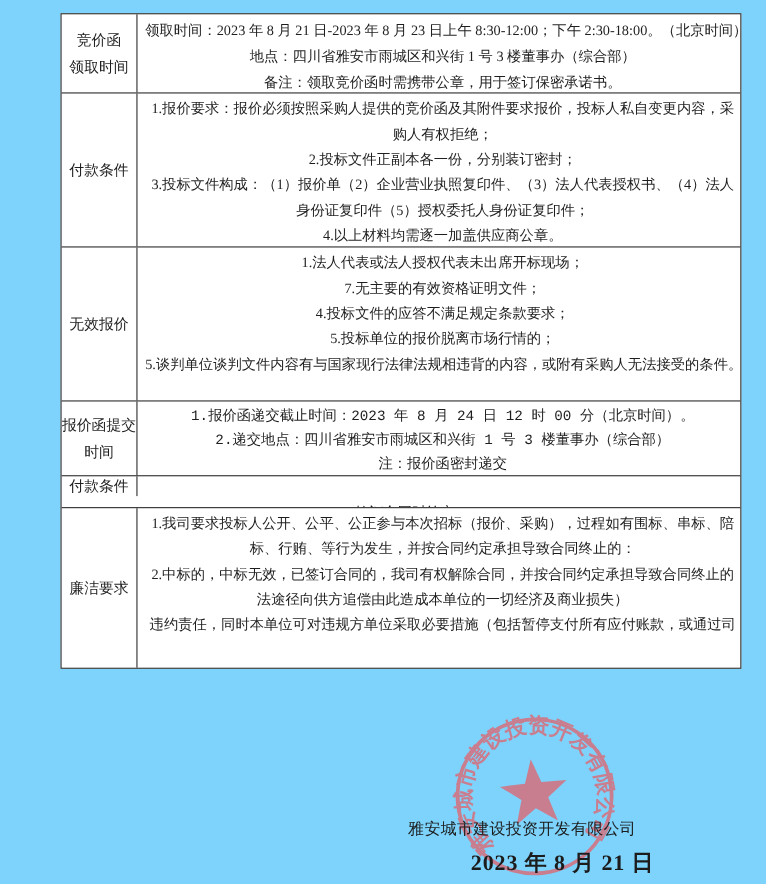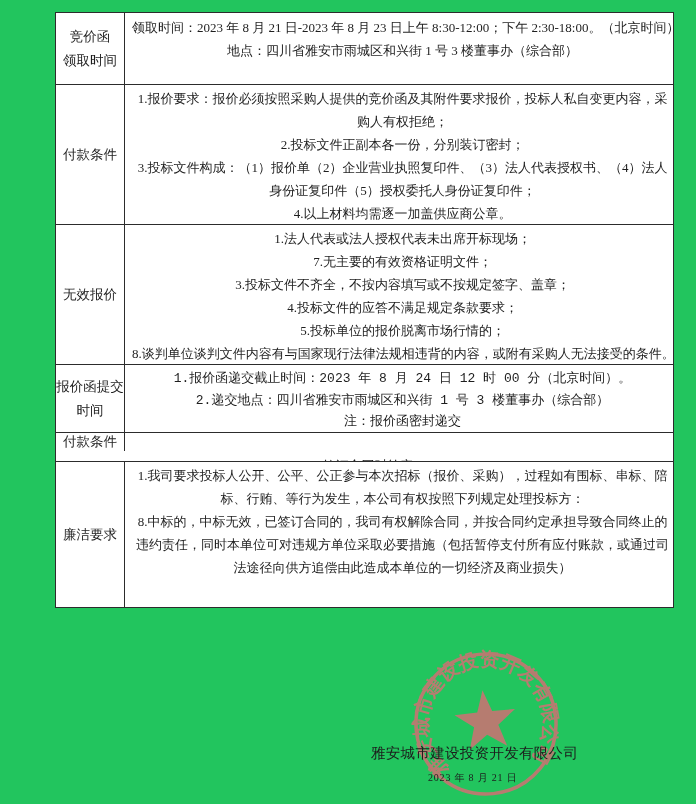--- a/index.html
+++ b/index.html
@@ -1,17 +1,17 @@
 <!DOCTYPE html>
 <html><head>
 <meta charset="utf-8">
 <style>
   html,body { margin:0; padding:0; background:#fff; }
   .page {
-    position:relative; width:696px; height:804px; background:#22c55e;
+    position:relative; width:696px; height:804px; background:#7dd3fc;
     font-family:"Liberation Serif","DejaVu Serif",serif; color:#1e1e1e; overflow:hidden;
   }
   .doc-table {
     position:absolute; left:55px; top:12px; width:619px;
     border:1px solid #2c2c2c; box-sizing:border-box; background:#fff;
   }
   .t-row { display:flex; border-bottom:1px solid #2c2c2c; box-sizing:border-box; }
   .t-row:last-child { border-bottom:none; }
   .r1 { height:72px; } .r2 { height:140px; } .r3 { height:140px; }
   .r4 { height:68px; } .r5 { height:29px;flex-direction:column; } .r6 { height:145px; }
@@ -30,38 +30,39 @@
   .stamp {
     position:absolute; left:410px; top:648px; width:152px; height:152px;
     transform:rotate(-6deg); opacity:0.8; pointer-events:none;
   }
   .stamp svg { width:152px; height:152px; display:block; }
   .stamp text { font-family:"Liberation Serif","DejaVu Serif",serif; font-weight:bold; }
   .footer-company {
     position:absolute; left:371px; top:744px; font-size:14.5px; letter-spacing:0.3px; color:#1c1c1c;
   }
   .footer-date {
-    position:absolute; left:428px; top:771px; font-size:10px; letter-spacing:0.8px; color:#1c1c1c;
+    position:absolute; left:428px; top:771px; font-size:20px; letter-spacing:0.8px; color:#1c1c1c;font-weight:bold;
   }
 </style>
 </head>
 <body>
 
 <div class="page">
 
   <div class="doc-table">
 
     <div class="t-row r1">
       <div class="label-cell">
         <div>竞价函</div>
         <div>领取时间</div>
       </div>
       <div class="content-cell">
         <div class="cl">领取时间：2023 年 8 月 21 日-2023 年 8 月 23 日上午 8:30-12:00；下午 2:30-18:00。（北京时间）</div>
         <div class="cl">地点：四川省雅安市雨城区和兴街 1 号 3 楼董事办（综合部）</div>
+        <div class="cl">备注：领取竞价函时需携带公章，用于签订保密承诺书。</div>
       </div>
     </div>
 
     <div class="t-row r2">
       <div class="label-cell">
         <div>付款条件</div>
       </div>
       <div class="content-cell">
         <div class="cl">1.报价要求：报价必须按照采购人提供的竞价函及其附件要求报价，投标人私自变更内容，采</div>
         <div class="cl">购人有权拒绝；</div>
@@ -72,24 +73,23 @@
       </div>
     </div>
 
     <div class="t-row r3">
       <div class="label-cell">
         <div>无效报价</div>
       </div>
       <div class="content-cell">
         <div class="cl">1.法人代表或法人授权代表未出席开标现场；</div>
         <div class="cl">7.无主要的有效资格证明文件；</div>
-        <div class="cl">3.投标文件不齐全，不按内容填写或不按规定签字、盖章；</div>
         <div class="cl">4.投标文件的应答不满足规定条款要求；</div>
         <div class="cl">5.投标单位的报价脱离市场行情的；</div>
-        <div class="cl">8.谈判单位谈判文件内容有与国家现行法律法规相违背的内容，或附有采购人无法接受的条件。</div>
+        <div class="cl">5.谈判单位谈判文件内容有与国家现行法律法规相违背的内容，或附有采购人无法接受的条件。</div>
       </div>
     </div>
 
     <div class="t-row r4">
       <div class="label-cell">
         <div>报价函提交</div>
         <div>时间</div>
       </div>
       <div class="content-cell">
         <div class="cl">1.报价函递交截止时间：2023 年 8 月 24 日  12 时 00 分（北京时间）。</div>
@@ -106,24 +106,24 @@
         <div class="cl">签订合同时约定</div>
       </div>
     </div>
 
     <div class="t-row r6">
       <div class="label-cell">
         <div>廉洁要求</div>
       </div>
       <div class="content-cell">
         <div class="cl">1.我司要求投标人公开、公平、公正参与本次招标（报价、采购），过程如有围标、串标、陪</div>
-        <div class="cl">标、行贿、等行为发生，本公司有权按照下列规定处理投标方：</div>
-        <div class="cl">8.中标的，中标无效，已签订合同的，我司有权解除合同，并按合同约定承担导致合同终止的</div>
+        <div class="cl">标、行贿、等行为发生，并按合同约定承担导致合同终止的：</div>
+        <div class="cl">2.中标的，中标无效，已签订合同的，我司有权解除合同，并按合同约定承担导致合同终止的</div>
+        <div class="cl">法途径向供方追偿由此造成本单位的一切经济及商业损失）</div>
         <div class="cl">违约责任，同时本单位可对违规方单位采取必要措施（包括暂停支付所有应付账款，或通过司</div>
-        <div class="cl">法途径向供方追偿由此造成本单位的一切经济及商业损失）</div>
       </div>
     </div>
 
   </div>
 
   <div class="stamp">
     <svg viewBox="0 0 152 152" xmlns="http://www.w3.org/2000/svg">
       <circle cx="76" cy="76" r="70" fill="none" stroke-width="3.5" stroke="#dc6a75"></circle>
       <polygon points="76,42 83.5,63.6 106.4,64.1 88.2,78 94.8,99.9 76,86.8 57.2,99.9 63.8,78 45.6,64.1 68.5,63.6" fill="#dc6a75"></polygon>
       <defs>

